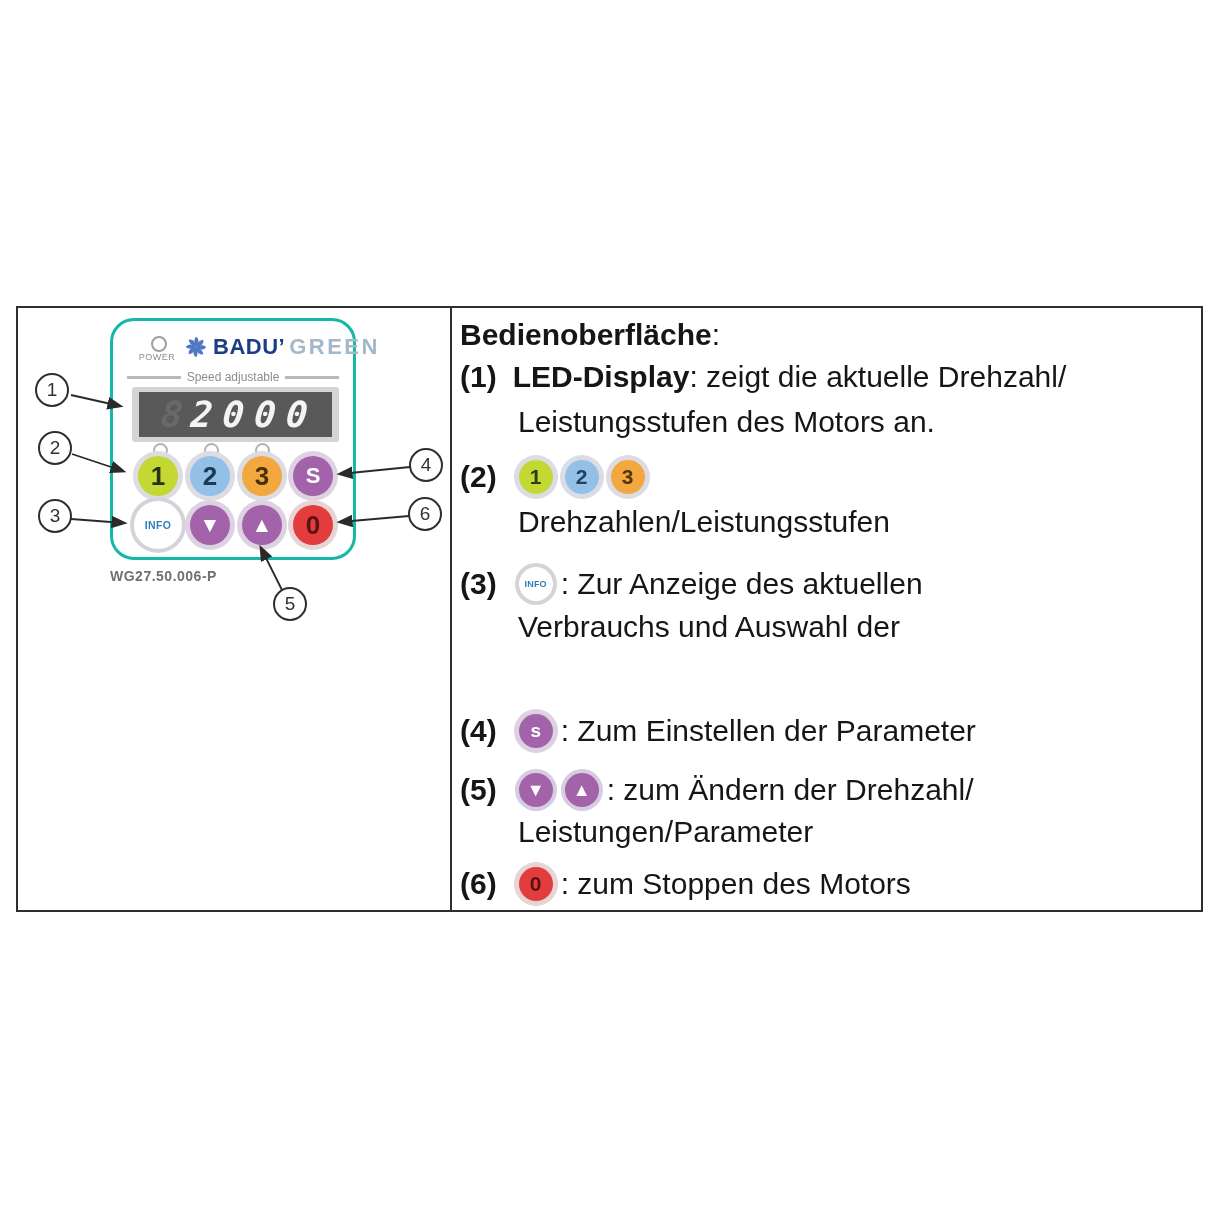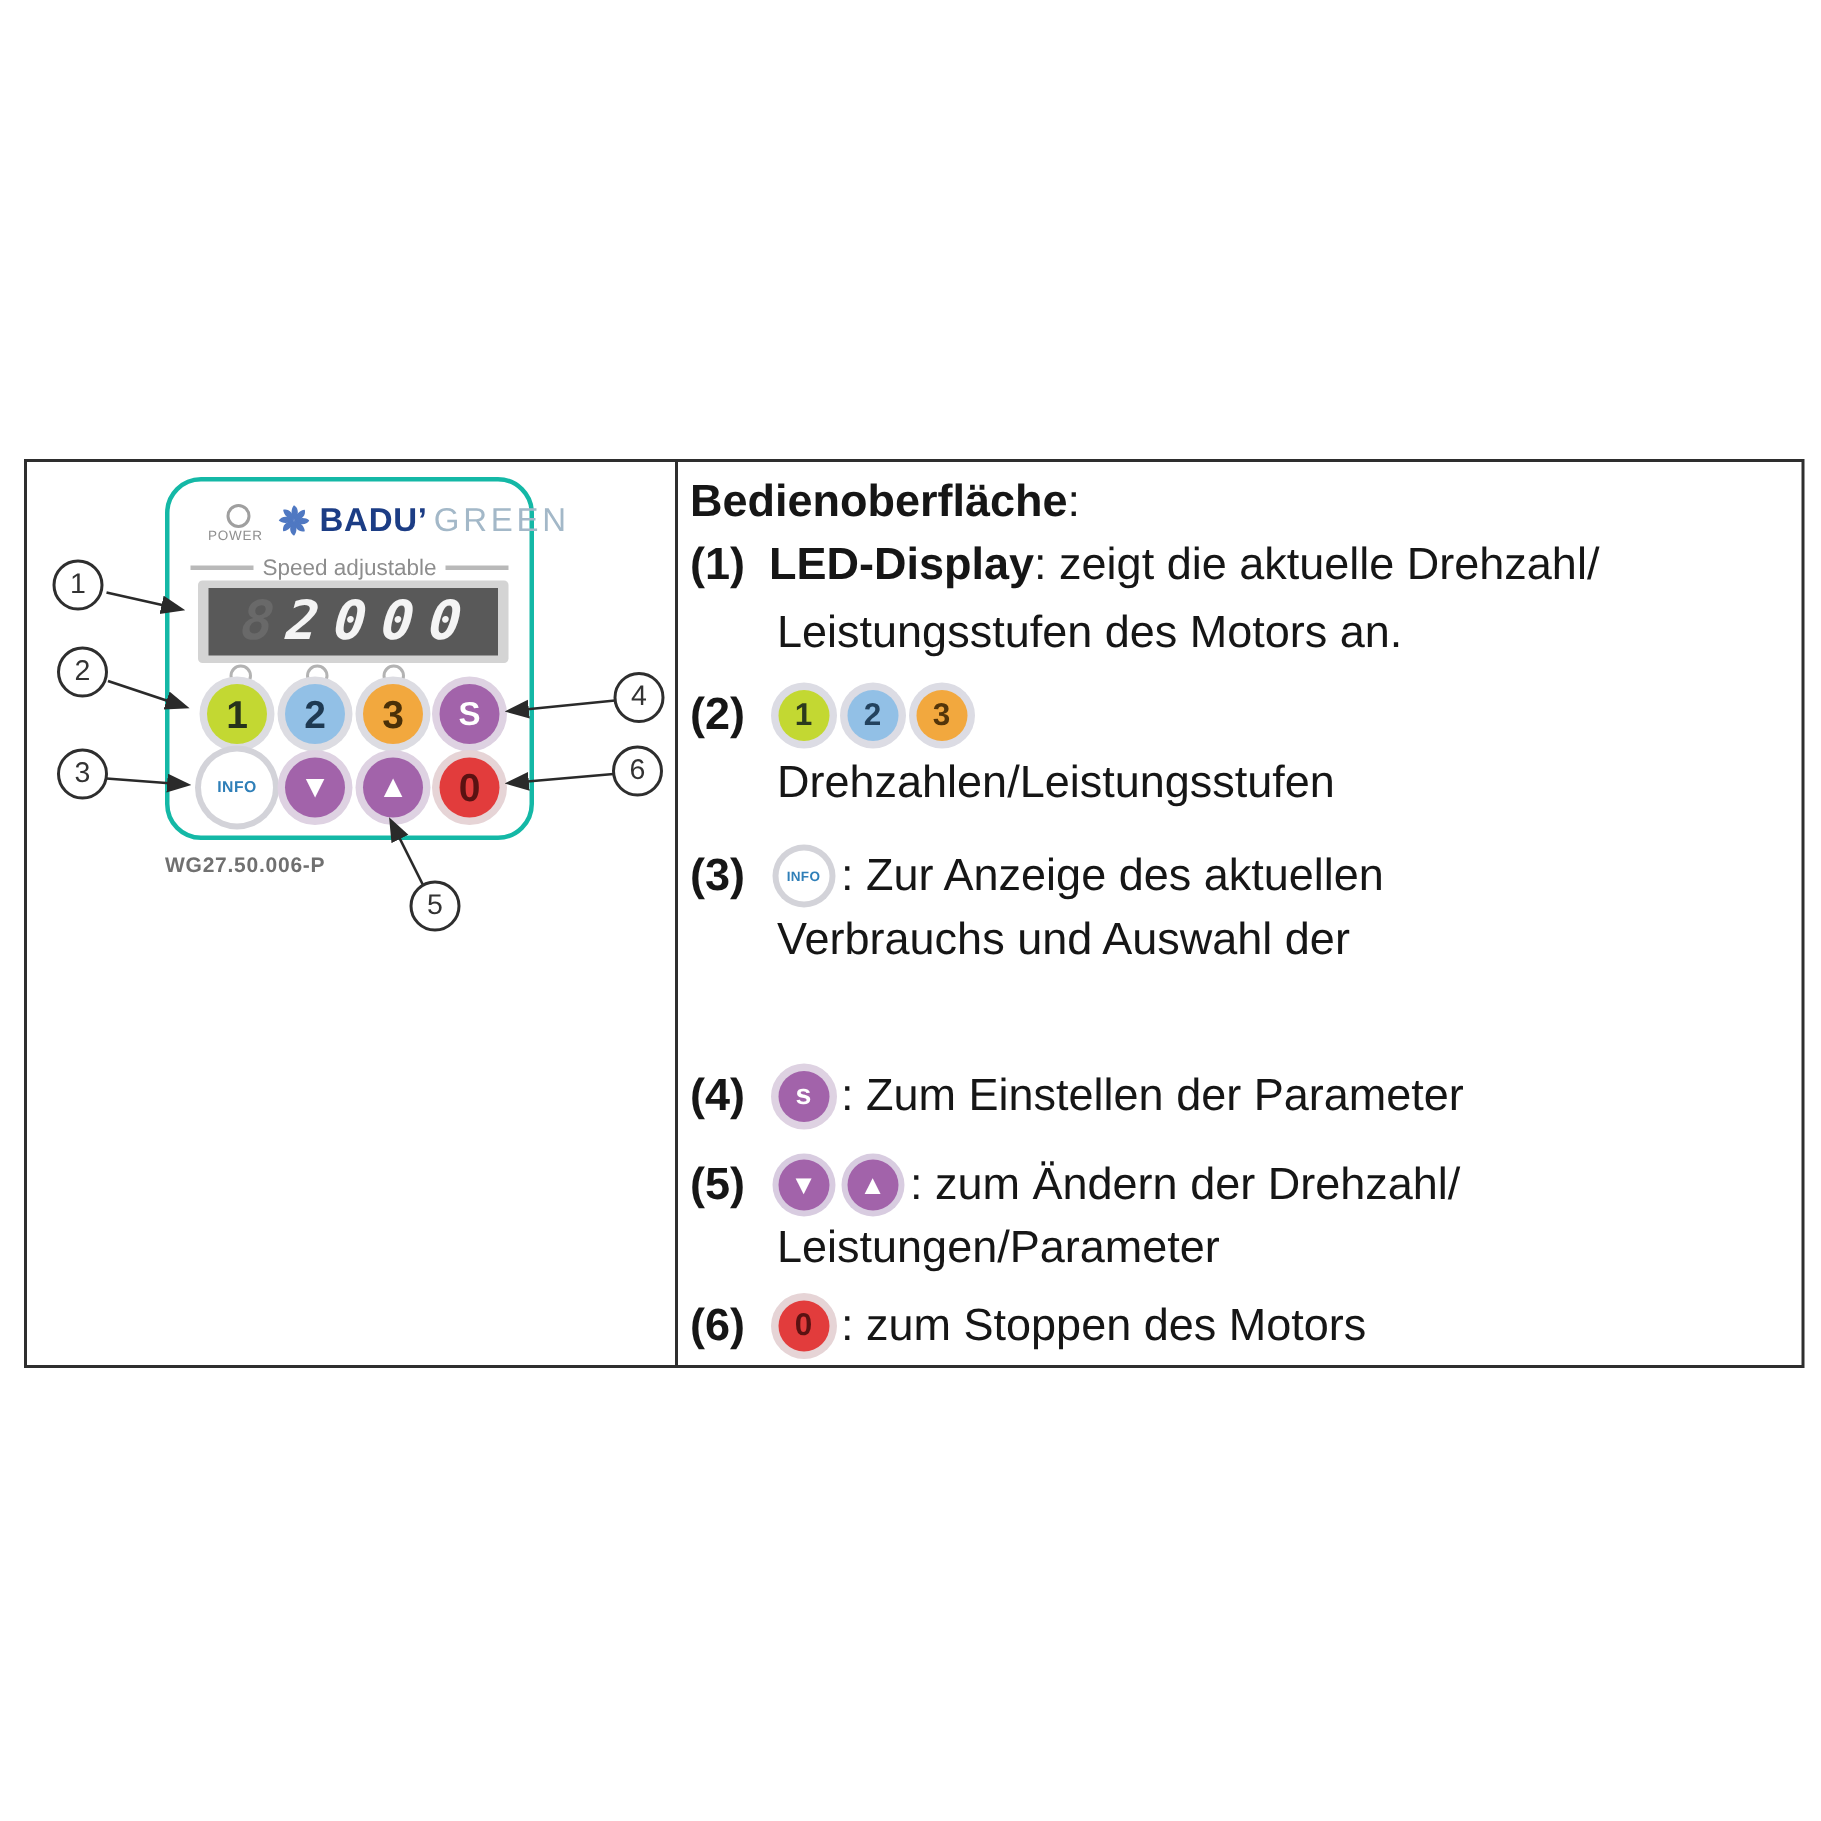--- a/index.html
+++ b/index.html
@@ -13,24 +13,24 @@
   .cell-right{position:absolute;left:434px;top:0;right:0;bottom:0;}
   
   .panel{position:absolute;left:92px;top:10px;width:246px;height:242px;
          border:3px solid #14b8a6;border-radius:24px;background:#fff;box-sizing:border-box;}
   .power-led{position:absolute;left:38px;top:15px;width:12px;height:12px;border-radius:50%;
              border:2px solid #9f9f9f;background:#fff;}
   .power-label{position:absolute;left:16px;top:31px;width:56px;text-align:center;
                font-size:9px;color:#8f8f8f;letter-spacing:.5px;}
   .logo-row{position:absolute;left:70px;top:13px;display:flex;align-items:center;gap:4px;}
   .brand{font-size:22px;font-weight:bold;color:#1c3d85;letter-spacing:.5px;}
-  .brand-suffix{font-size:22px;font-weight:400;color:#a3b8c8;letter-spacing:2.5px;}
+  .brand-suffix{font-size:22px;font-weight:700;color:#a3b8c8;letter-spacing:2.5px;}
   .tagline-row{position:absolute;left:14px;top:49px;right:14px;display:flex;align-items:center;gap:6px;}
   .tagline-bar{flex:1;height:3px;background:#b9b9b9;}
-  .tagline-text{font-size:15px;color:#8d8d8d;white-space:nowrap;}
+  .tagline-text{font-size:12px;color:#8d8d8d;white-space:nowrap;}
   .led-display{position:absolute;left:19px;top:66px;width:207px;height:55px;
                background:#d4d4d4;border-radius:3px;}
   .led-inner{position:absolute;left:7px;right:7px;top:5px;bottom:5px;background:#595959;overflow:hidden;}
   .seg{font-family:"DejaVu Sans Mono",monospace;font-weight:bold;font-style:italic;
        font-size:36px;line-height:45px;transform:skewX(-5deg);position:absolute;top:0;}
   .seg-ghost{left:22px;color:#696969;}
   .seg-value{left:52px;color:#f4f4f4;letter-spacing:10px;}
   .led-dot{position:absolute;width:11px;height:11px;border-radius:50%;
            border:2px solid #b3b3b3;background:#fff;top:122px;}
   

